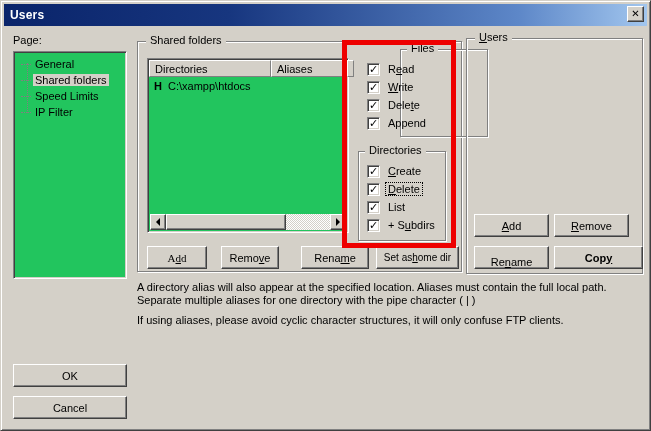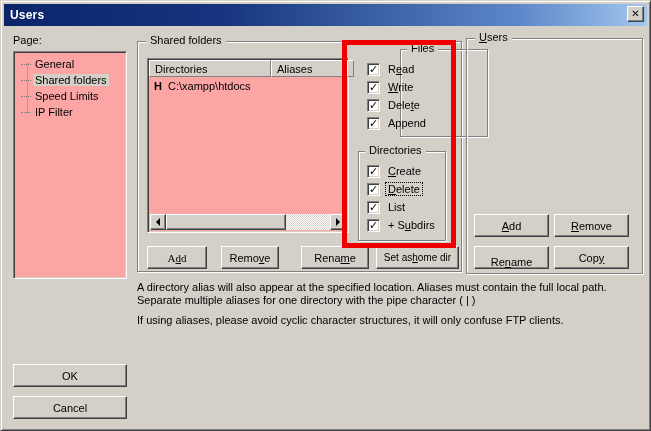--- a/index.html
+++ b/index.html
@@ -18,21 +18,21 @@
   }
   .title-text{color:#fff;font-weight:bold;font-size:12px;letter-spacing:.2px;}
   .close-btn{
     position:absolute;top:5px;right:6px;width:17px;height:16px;background:#d4d0c8;
     border:1px solid;border-color:#fff #404040 #404040 #fff;box-shadow:inset -1px -1px 0 #808080,inset 1px 1px 0 #d4d0c8;
     display:flex;align-items:center;justify-content:center;font-size:10px;font-weight:bold;line-height:10px;color:#000;cursor:default;
   }
   .label{position:absolute;white-space:nowrap;}
   
   .sunken{
-    background:#fca5a5;border:1px solid;border-color:#808080 #fff #fff #808080;
+    background:#22c55e;border:1px solid;border-color:#808080 #fff #fff #808080;
     box-shadow:inset 1px 1px 0 #404040, inset -1px -1px 0 #d4d0c8;
   }
   
   .btn{
     position:absolute;height:23px;background:#d4d0c8;
     border:1px solid;border-color:#fff #404040 #404040 #fff;
     box-shadow:inset -1px -1px 0 #808080, inset 1px 1px 0 #d4d0c8;
     display:flex;align-items:center;justify-content:center;
     font-family:inherit;font-size:11px;color:#000;padding:0;cursor:default;
   }
@@ -218,21 +218,21 @@
   </div>
 
   <div class="hl-box"></div>
 
   <div class="group" style="left:465px;top:37px;width:177px;height:236px;">
     <span class="group-label"><u>U</u>sers</span>
   </div>
   <button class="btn" style="left:473px;top:213px;width:75px;"><u>A</u>dd</button>
   <button class="btn" style="left:553px;top:213px;width:75px;"><u>R</u>emove</button>
   <button class="btn" style="left:473px;top:245px;width:75px;align-items:flex-end;">Re<u>n</u>ame</button>
-  <button class="btn" style="left:553px;top:245px;width:75px;">Cop<u>y</u></button>
+  <button class="btn" style="left:553px;top:245px;width:89px;font-weight:bold;">Cop<u>y</u></button>
 
   <div class="footer-text" style="top:280px;">A directory alias will also appear at the specified location. Aliases must contain the full local path. Separate multiple aliases for one directory with the pipe character ( | )</div>
   <div class="footer-text" style="top:313px;">If using aliases, please avoid cyclic character structures, it will only confuse FTP clients.</div>
 
   <button class="btn" style="left:12px;top:363px;width:114px;">OK</button>
   <button class="btn" style="left:12px;top:395px;width:114px;">Cancel</button>
 
 </div>
 
 </body></html>

